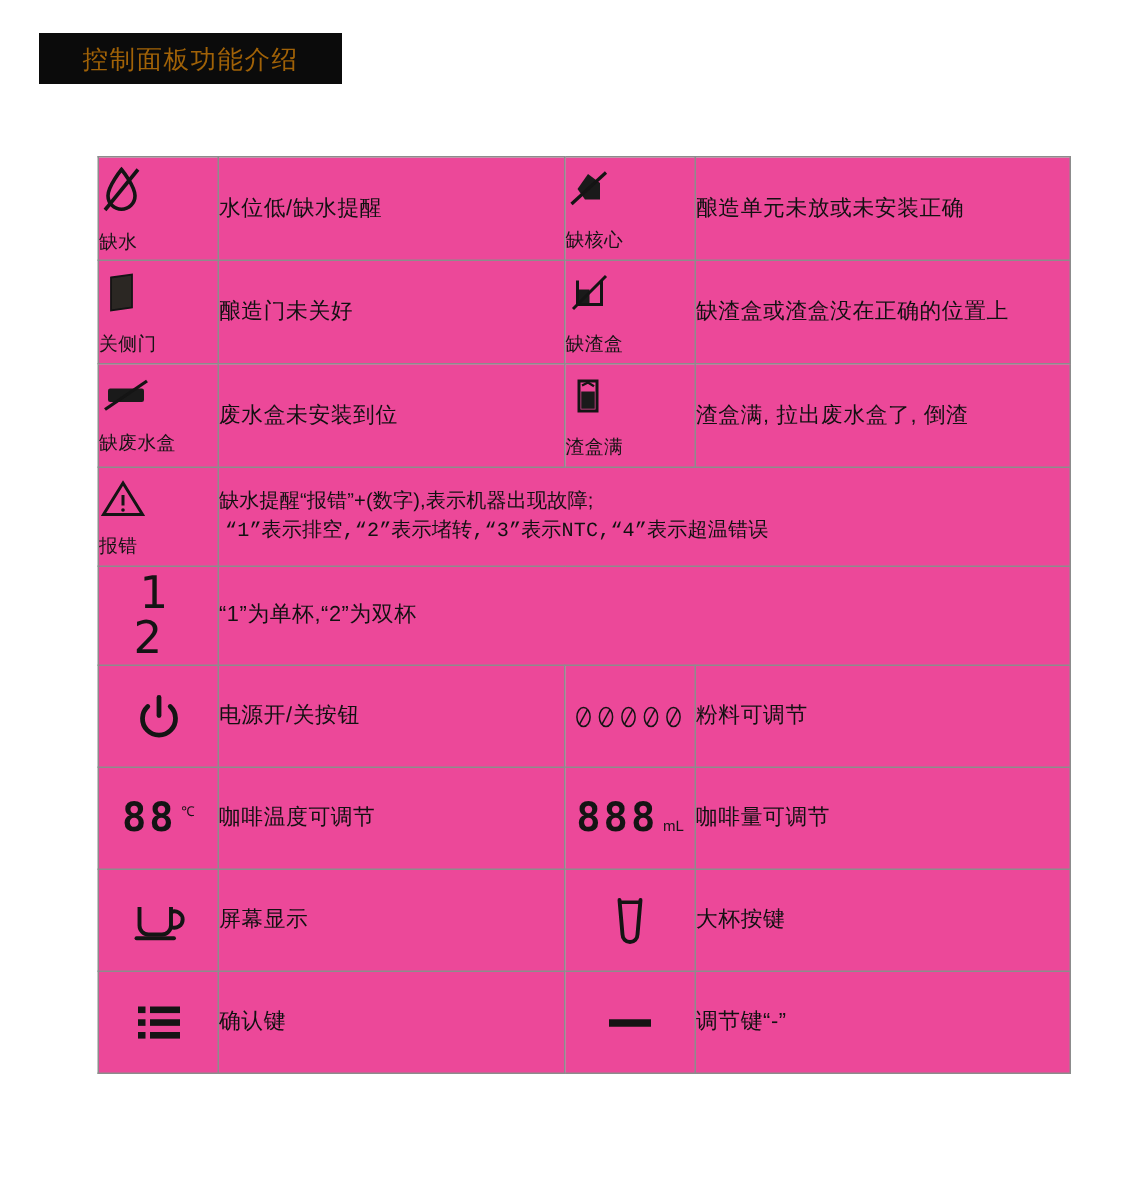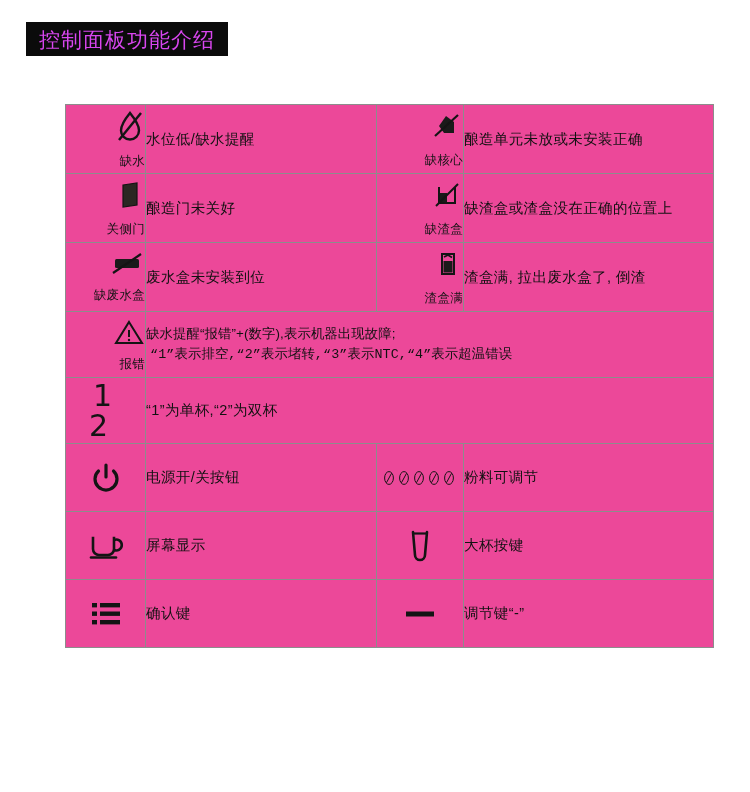--- a/index.html
+++ b/index.html
@@ -28,22 +28,22 @@
     left: 26px;
     top: 22px;
     width: 202px;
     height: 34px;
     background: #0b0b0b;
     display: flex;
     align-items: center;
     justify-content: center;
   }
   .title-banner .title-text {
-    color: #d946ef;
-    font-size: 21px;
+    color: #a16207;
+    font-size: 17px;
     letter-spacing: 1px;
     font-weight: 500;
     line-height: 1;
     white-space: nowrap;
   }
 
   
   .panel-table {
     position: absolute;
     left: 65px;
@@ -78,21 +78,21 @@
     font-size: 13.4px;
     letter-spacing: 0.1px;
     line-height: 1.5;
   }
   .cell-text .line { display: block; white-space: nowrap; }
   .cell-text .line.indent { padding-left: 4px; font-family: Liberation Mono, monospace; }
 
   .icon-wrap {
     display: flex;
     flex-direction: column;
-    align-items: flex-end;
+    align-items: flex-start;
     justify-content: center;
     gap: 12px;
   }
   .icon-glyph {
     display: block;
     line-height: 0;
   }
   .icon-caption {
     font-size: 12.5px;
     color: #141414;
@@ -303,20 +303,36 @@
                   <line x1="54.6" y1="3.2" x2="49.4" y2="12.8"></line>
                 <ellipse cx="67" cy="8" rx="4.4" ry="6.4"></ellipse>
                   <line x1="69.6" y1="3.2" x2="64.4" y2="12.8"></line>
               </g>
             </svg>
           </span>
         </td>
         <td class="cell-text">粉料可调节</td>
       </tr>
 
+      <tr class="row-h-mid">
+        <td class="cell-icon">
+          <span class="seg-display">
+            <span class="seg-digits">88</span>
+            <span class="seg-unit sup">℃</span>
+          </span>
+        </td>
+        <td class="cell-text">咖啡温度可调节</td>
+        <td class="cell-icon">
+          <span class="seg-display">
+            <span class="seg-digits">888</span>
+            <span class="seg-unit">mL</span>
+          </span>
+        </td>
+        <td class="cell-text">咖啡量可调节</td>
+      </tr>
 
       <tr class="row-h-mid">
         <td class="cell-icon">
           <span class="icon-glyph">
             <svg width="40" height="30" viewBox="0 0 40 30">
               <path d="M7 7 L7 18 A6 6 0 0 0 13 24 L22 24 A6 6 0 0 0 28 18 L28 7" fill="none" stroke="#141414" stroke-width="2.6" stroke-linecap="square"></path>
               <path d="M28 9 A5.5 5.5 0 1 1 28 19" fill="none" stroke="#141414" stroke-width="2.6"></path>
               <line x1="5" y1="26.5" x2="30" y2="26.5" stroke="#141414" stroke-width="2.6" stroke-linecap="round"></line>
             </svg>
           </span>

